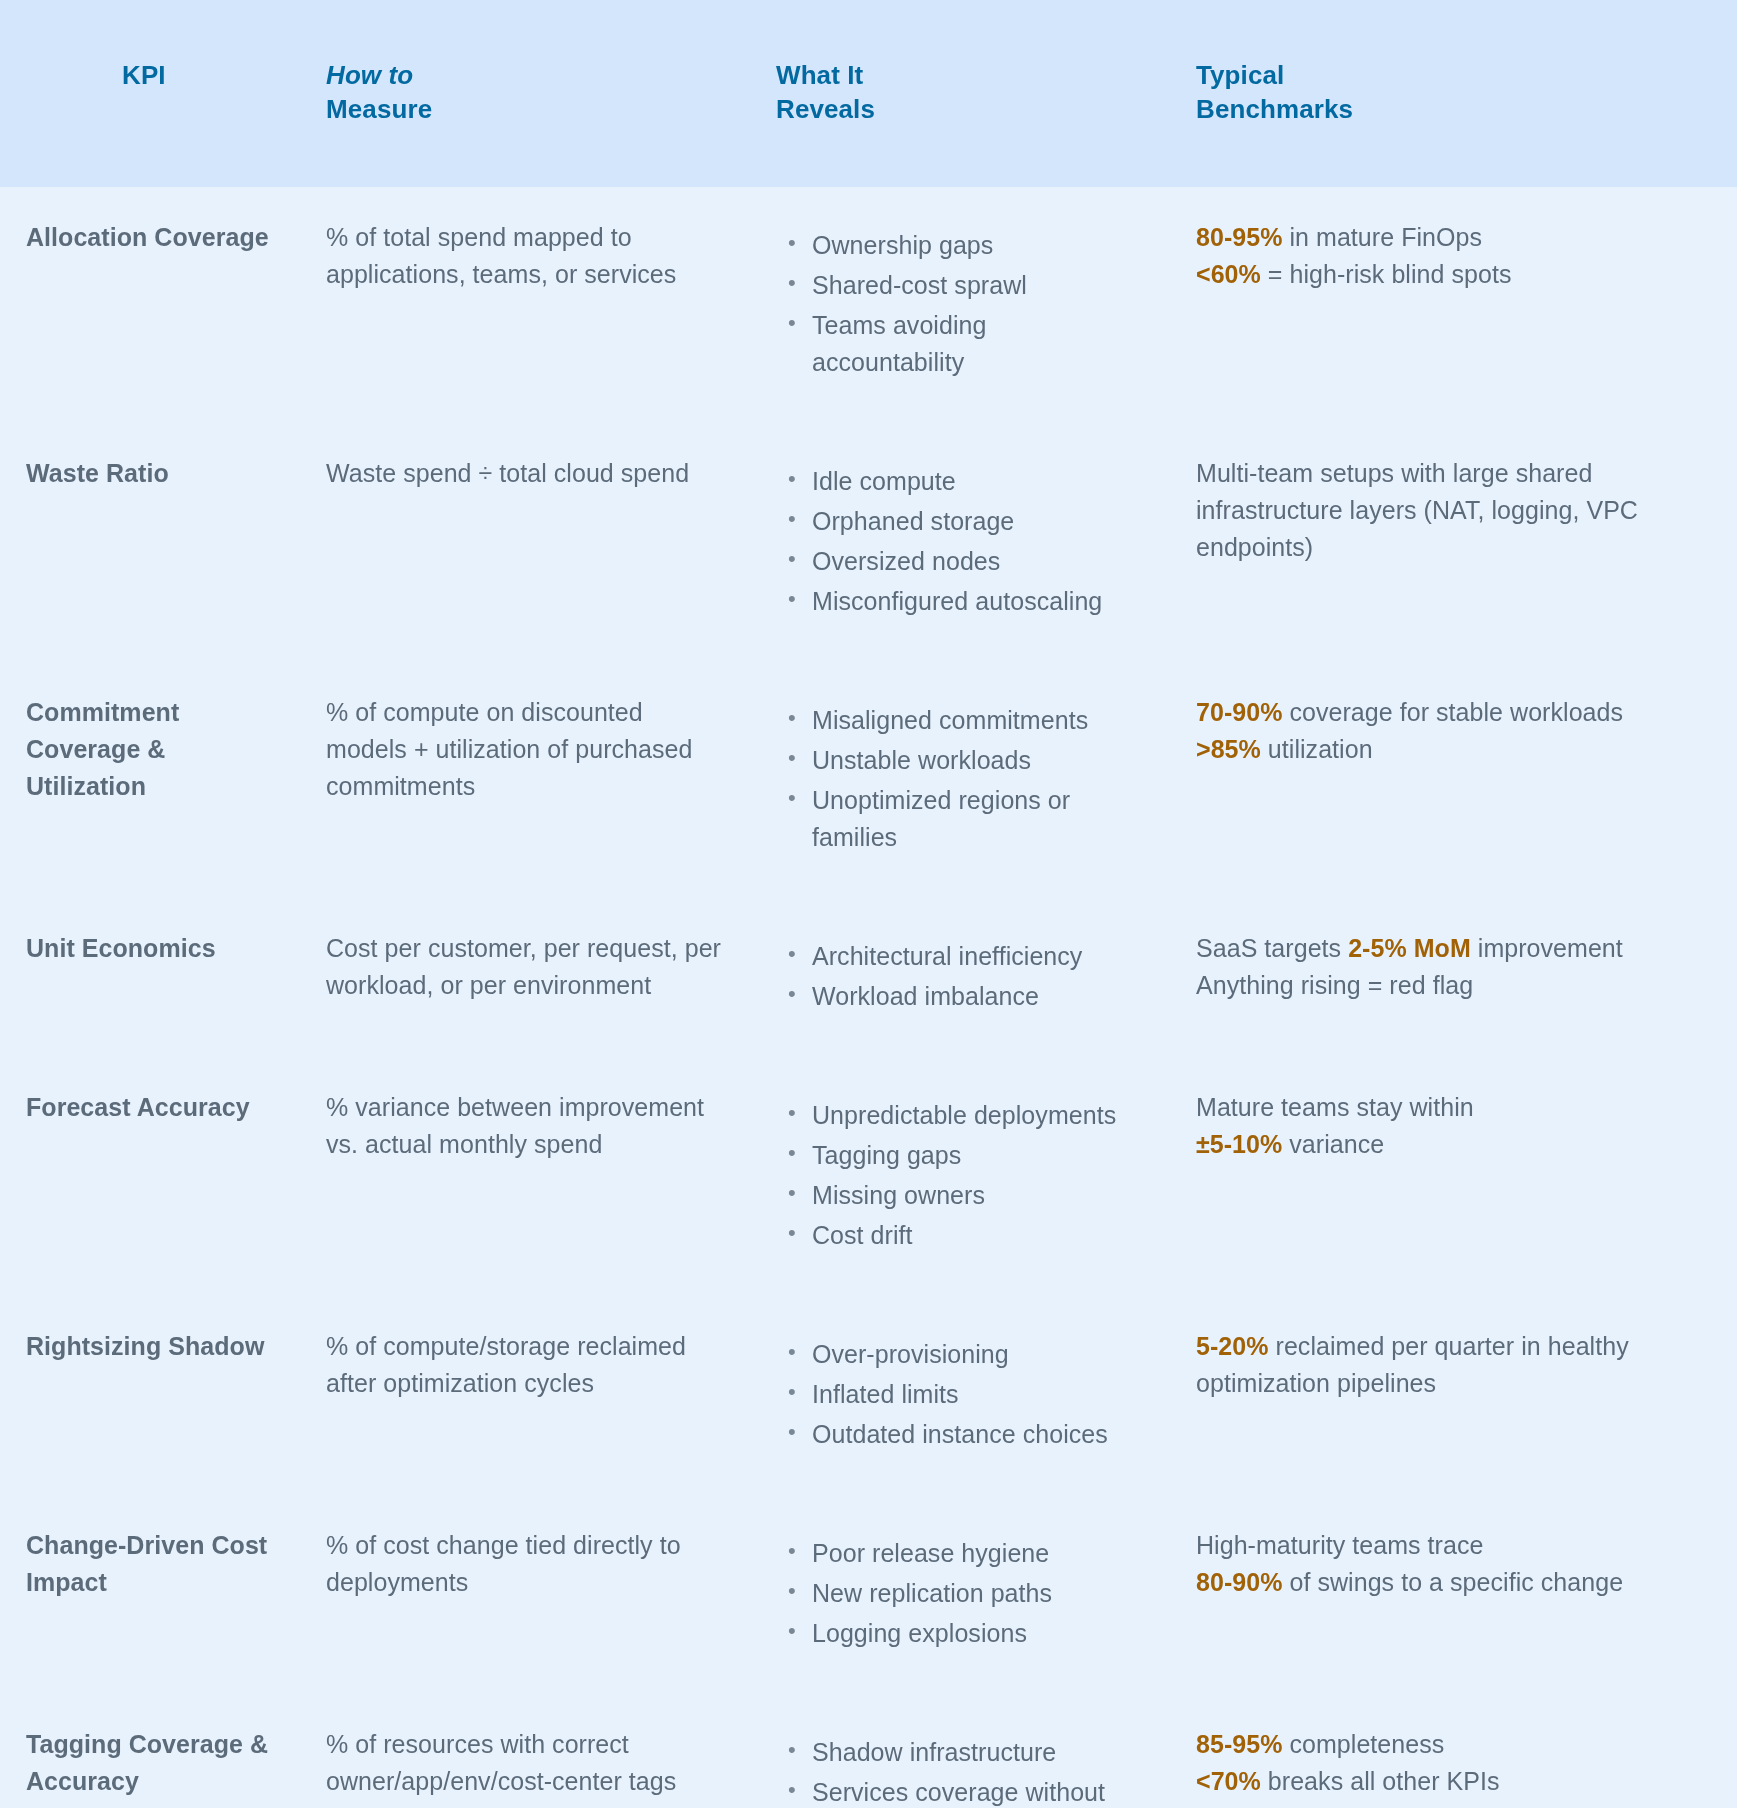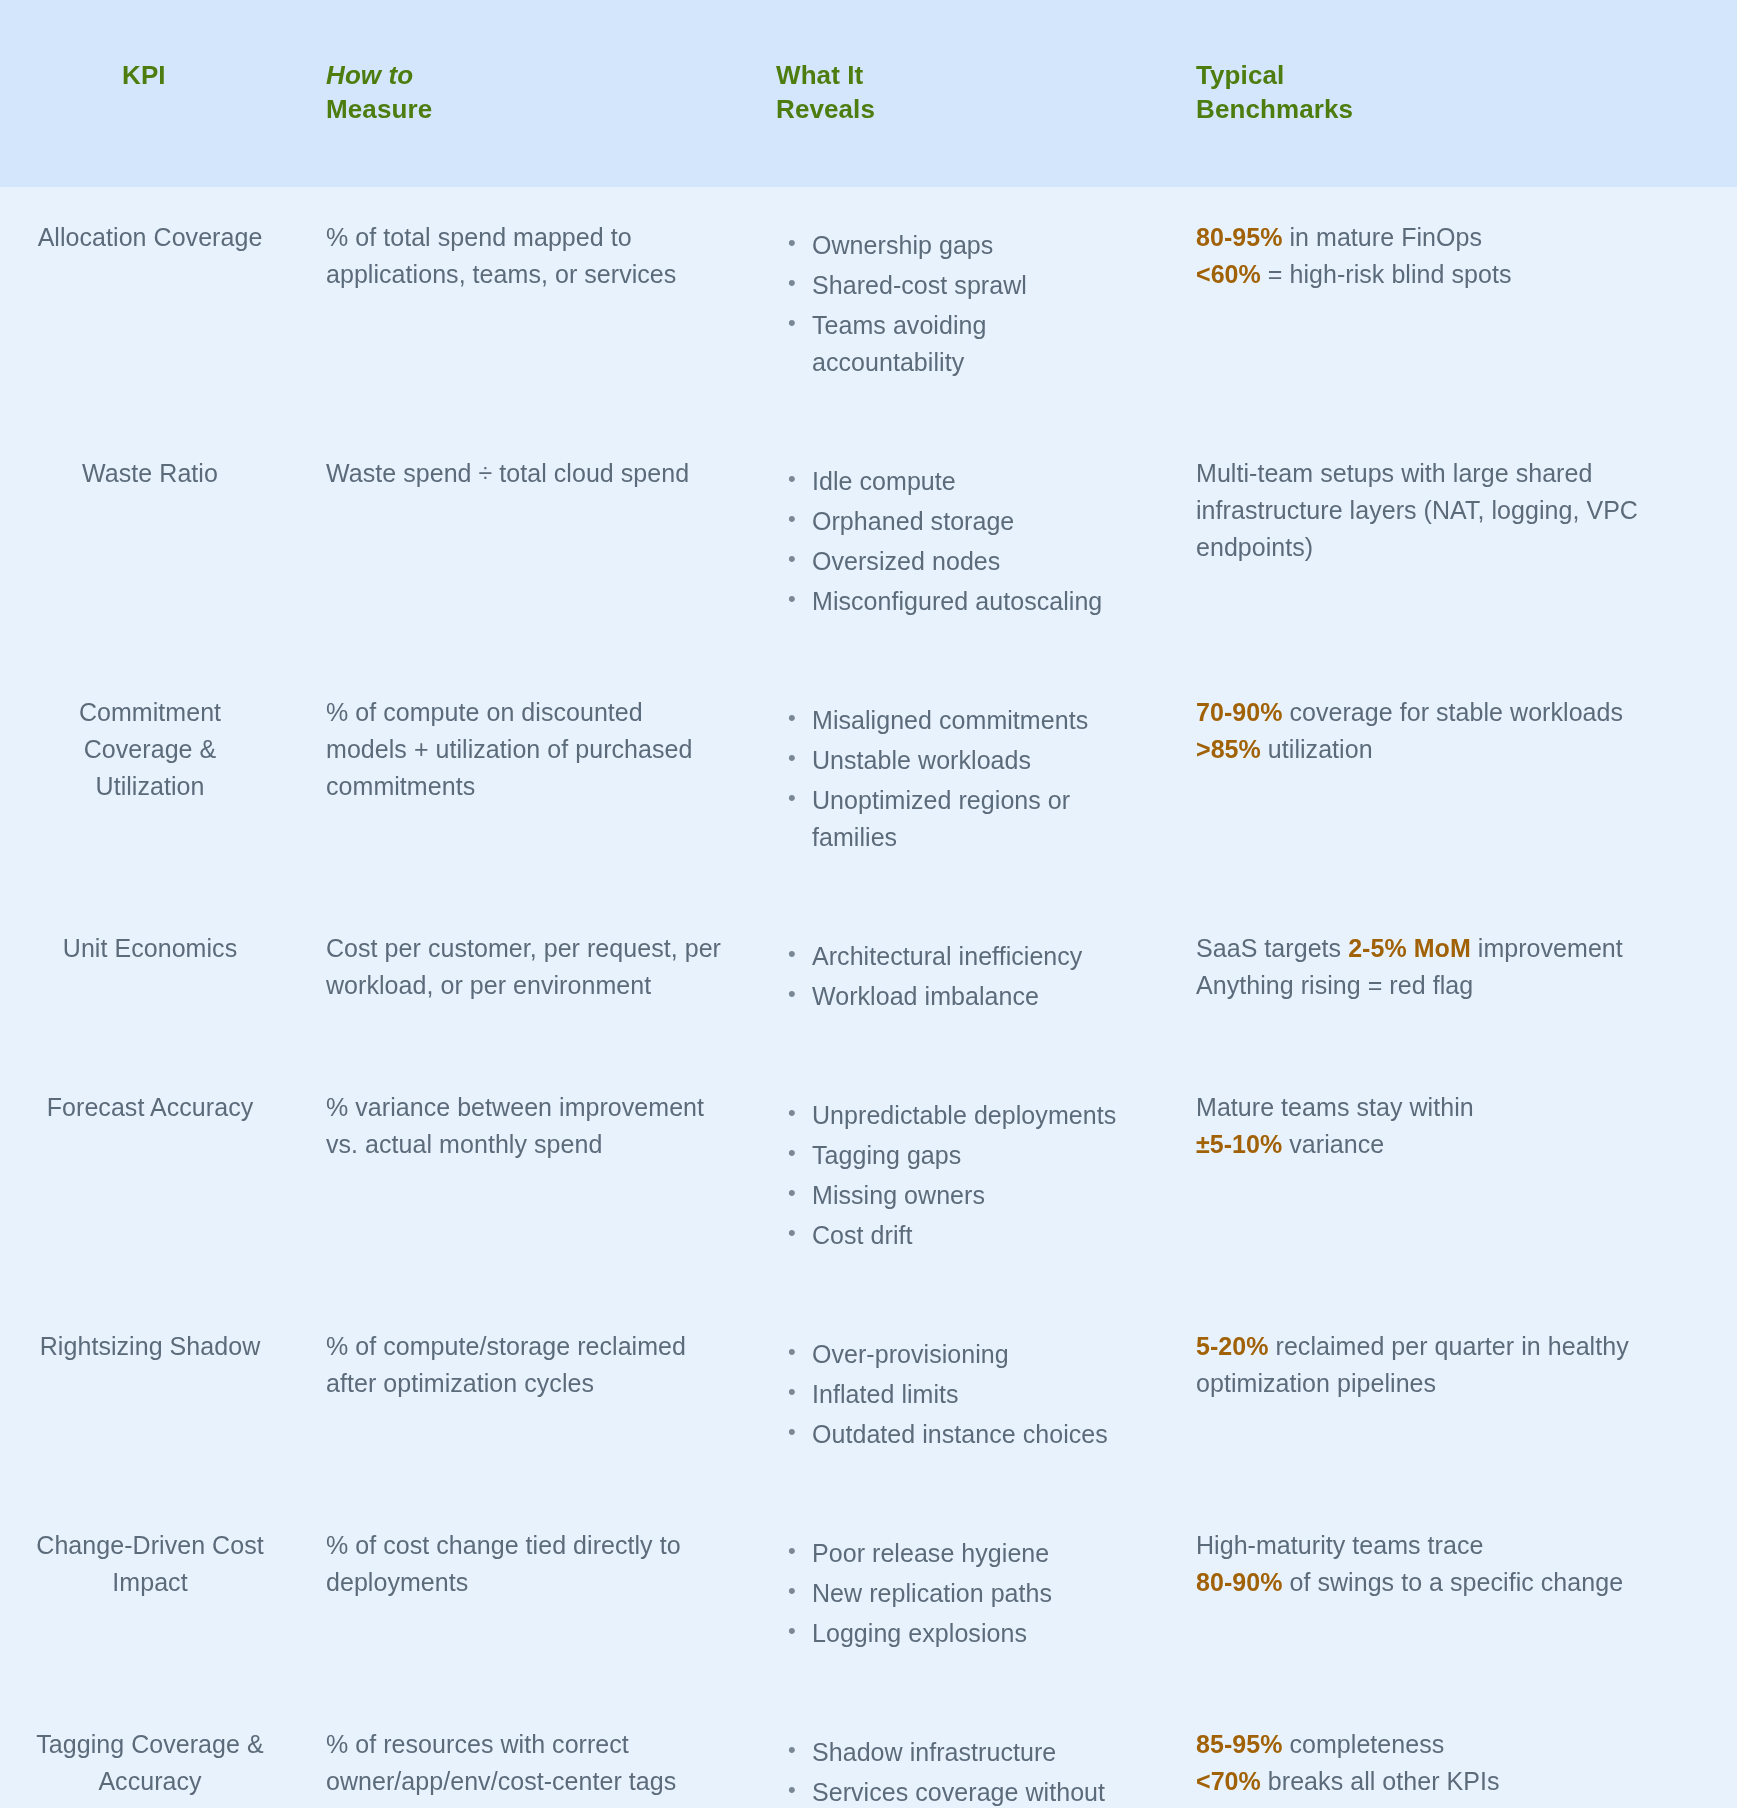--- a/index.html
+++ b/index.html
@@ -20,40 +20,39 @@
     table-layout: fixed;
   }
   .kpi-table thead tr {
     background: #d4e6fb;
   }
   .kpi-table thead th {
     text-align: left;
     vertical-align: top;
     font-size: 26px;
     font-weight: 700;
-    color: #4d7c0f;
+    color: #0369a1;
     line-height: 1.32;
     padding: 58px 26px 60px 26px;
     letter-spacing: 0.1px;
   }
   .kpi-table thead th.col-kpi { padding-left: 122px; }
   .kpi-table tbody tr { background: #e8f2fd; }
   .kpi-table tbody td {
     vertical-align: top;
     padding: 32px 26px 34px 26px;
     font-size: 25px;
     line-height: 1.48;
     color: #5c6b7a;
     letter-spacing: 0.05px;
   }
   td.cell-kpi {
     padding-left: 122px;
-    font-weight: 400;
+    font-weight: 700;
     color: #43515f;
-    text-align: center;
   }
   col.c1 { width: 300px; }
   col.c2 { width: 450px; }
   col.c3 { width: 420px; }
   col.c4 { width: 567px; }
   .reveal-list {
     list-style: none;
     margin: 8px;
     padding: 0;
   }

